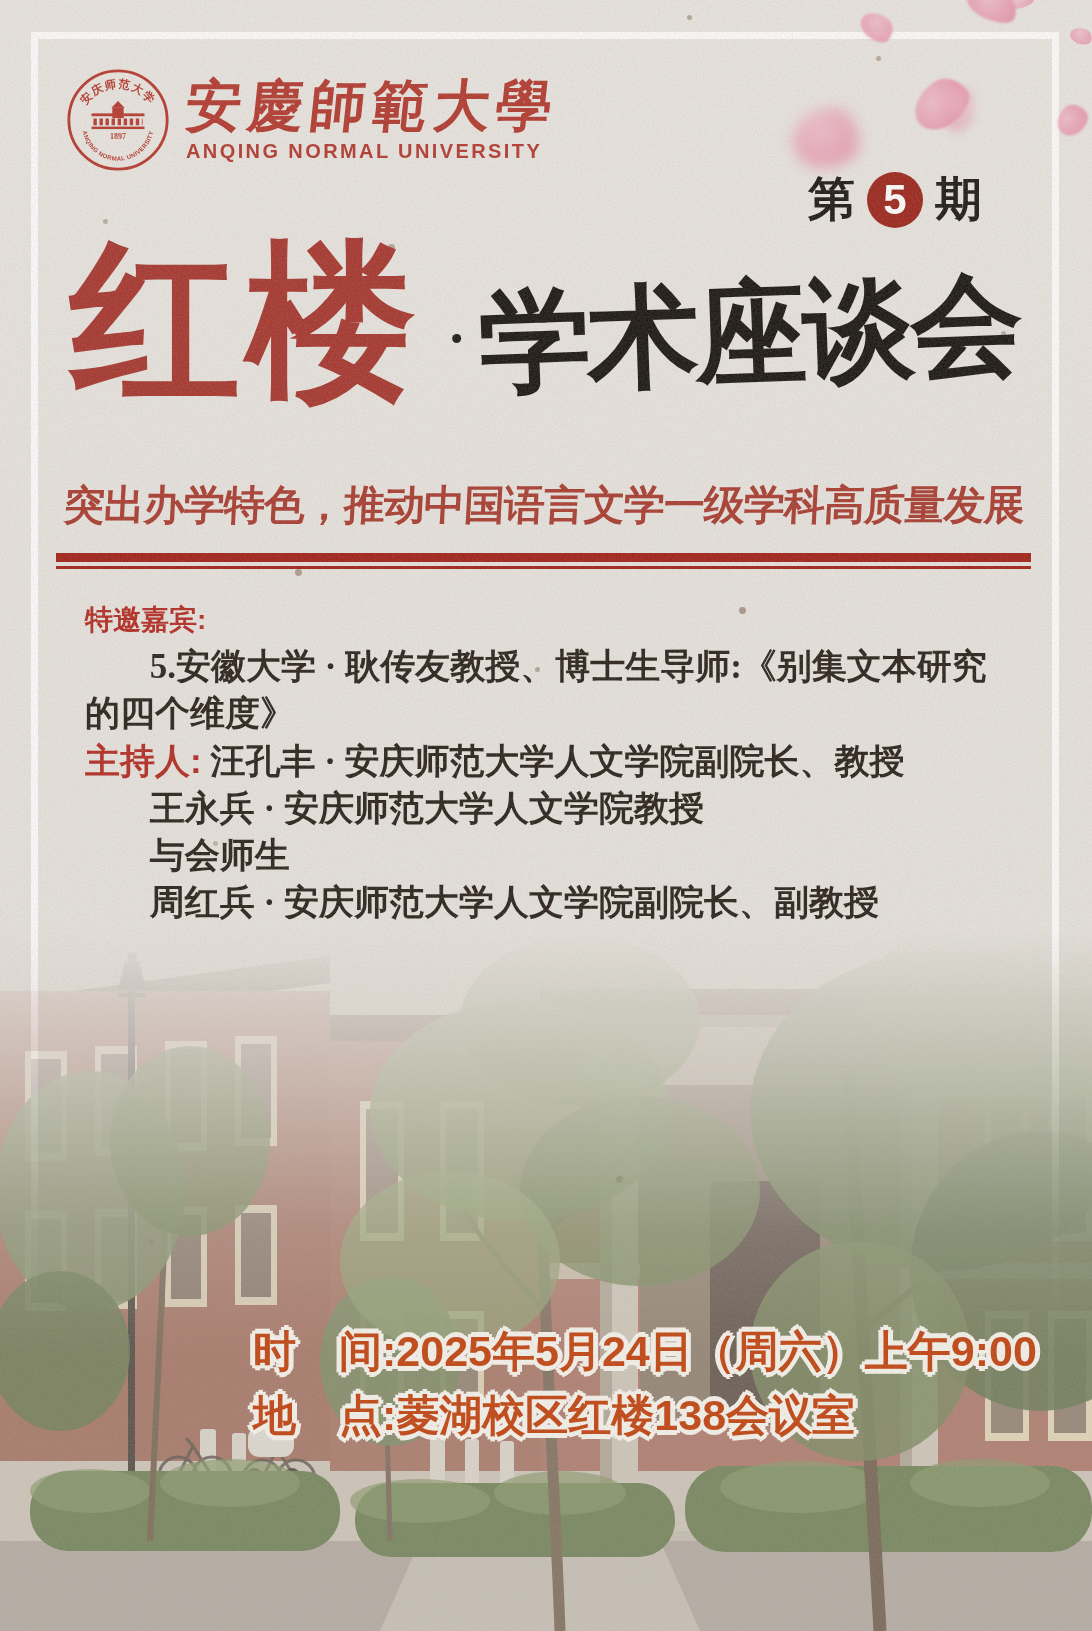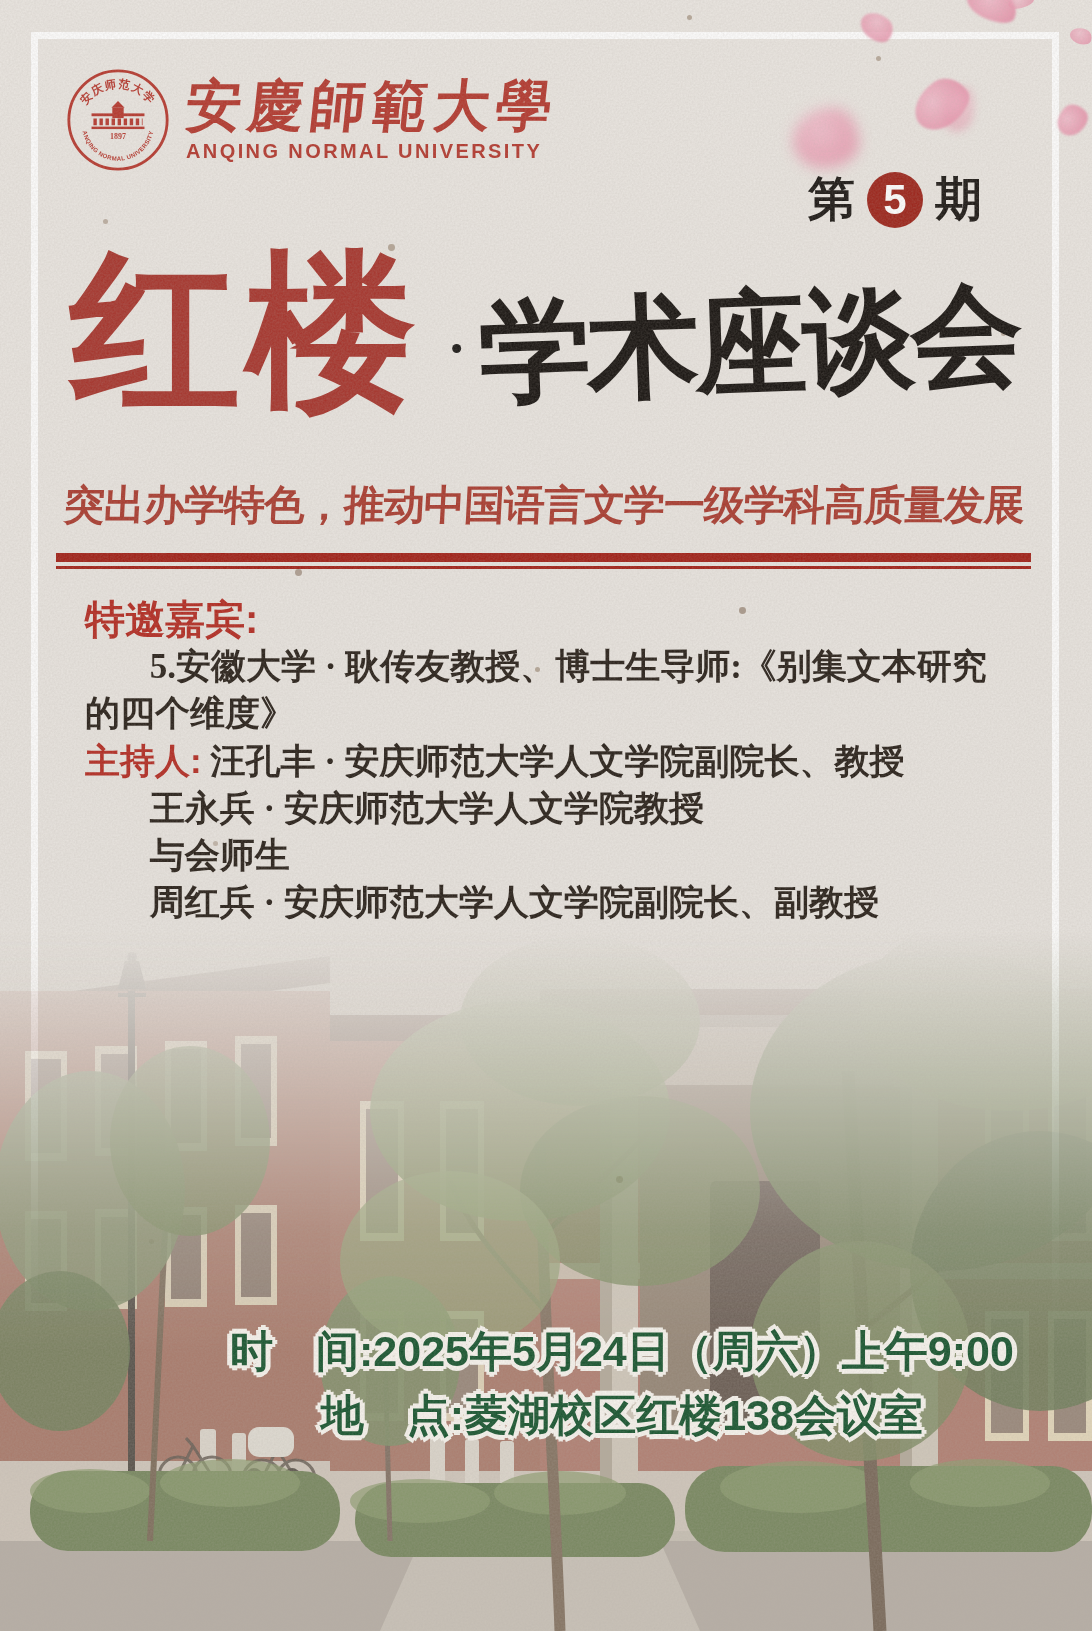--- a/index.html
+++ b/index.html
@@ -40,42 +40,42 @@
   .uni-cn{font-size:56px;line-height:1;color:#b2352b;font-weight:700;letter-spacing:6px;
     font-family:"Liberation Serif",serif;transform:skewX(-6deg);}
   .uni-en{font-size:20px;font-weight:700;color:#b2352b;letter-spacing:2.4px;margin-top:6px;
     font-family:"Liberation Sans",sans-serif;}
   
   .issue{position:absolute;right:110px;top:168px;display:flex;align-items:center;gap:12px;z-index:4;
     font-family:"Liberation Sans",sans-serif;font-weight:900;font-size:47px;color:#171310;}
   .issue-num{width:56px;height:56px;border-radius:50%;background:#9b2117;color:#fff;
     display:flex;align-items:center;justify-content:center;font-size:42px;}
   
-  .title-row{position:absolute;left:70px;top:248px;display:flex;align-items:flex-start;z-index:4;white-space:nowrap;}
+  .title-row{position:absolute;left:70px;top:238px;display:flex;align-items:flex-start;z-index:4;white-space:nowrap;}
   .title-red{font-size:170px;line-height:1;font-weight:700;color:#a5322a;letter-spacing:6px;}
   .title-dot{font-size:76px;line-height:1;color:#151311;margin:62px 10px 0 22px;}
   .title-black{font-size:112px;line-height:1;font-weight:900;color:#14100d;letter-spacing:-4px;
     margin-top:40px;transform:rotate(-2deg);}
   
   .subtitle{position:absolute;left:64px;top:478px;z-index:4;white-space:nowrap;
     font-size:41px;font-weight:800;color:#a8382c;letter-spacing:-1px;transform:skewX(-3deg);}
   .divider{position:absolute;left:56px;top:553px;width:975px;z-index:4;}
   .divider .bar1{height:9px;background:#a01c13;}
   .divider .bar2{height:3px;background:#a01c13;margin-top:4px;}
   
   .content{position:absolute;left:85px;top:596px;width:930px;z-index:4;
     font-size:35px;line-height:47px;font-weight:600;color:#241c15;}
   .content p{margin:0;}
   .lbl{color:#b2271e;font-weight:900;font-family:"Liberation Sans",sans-serif;}
-  .sec-label{font-size:40px;}
+  .sec-label{font-size:28px;}
   .indent{text-indent:1.85em;}
   .hang{padding-left:1.85em;}
   
-  .schedule{position:absolute;left:230px;top:1326px;z-index:4;
-    font-family:"Liberation Sans",sans-serif;font-weight:900;font-size:43px;color:#14532d;line-height:1.2;text-align:center;}
+  .schedule{position:absolute;left:253px;top:1326px;z-index:4;
+    font-family:"Liberation Sans",sans-serif;font-weight:900;font-size:43px;color:#c2410c;line-height:1.2;}
   .schedule .line{margin-bottom:12px;white-space:nowrap;
     text-shadow:-3px -3px 0 #f7f4ee,0 -3px 0 #f7f4ee,3px -3px 0 #f7f4ee,-3px 0 0 #f7f4ee,
     3px 0 0 #f7f4ee,-3px 3px 0 #f7f4ee,0 3px 0 #f7f4ee,3px 3px 0 #f7f4ee,
     -5px 0 0 #f7f4ee,5px 0 0 #f7f4ee,0 -5px 0 #f7f4ee,0 5px 0 #f7f4ee;}
   
   .photo{position:absolute;left:0;right:0;bottom:0;height:700px;z-index:2;
     -webkit-mask-image:linear-gradient(180deg,rgba(0,0,0,0) 0,rgba(0,0,0,.40) 150px,rgba(0,0,0,.85) 300px,#000 420px);
     mask-image:linear-gradient(180deg,rgba(0,0,0,0) 0,rgba(0,0,0,.40) 150px,rgba(0,0,0,.85) 300px,#000 420px);}
   .photo svg{display:block;width:100%;height:100%;}
   

